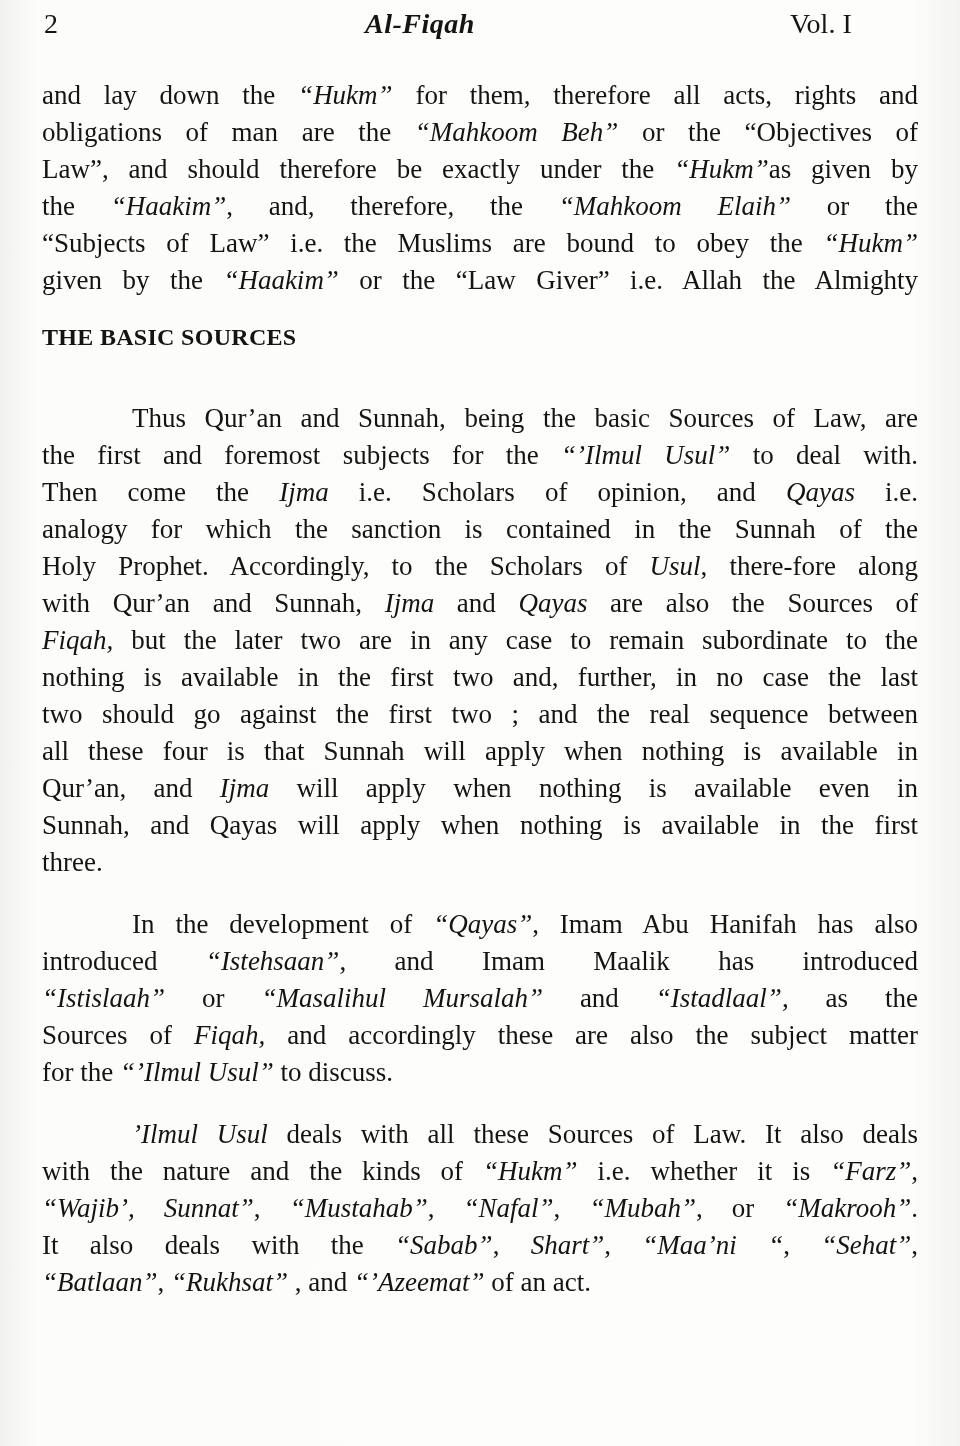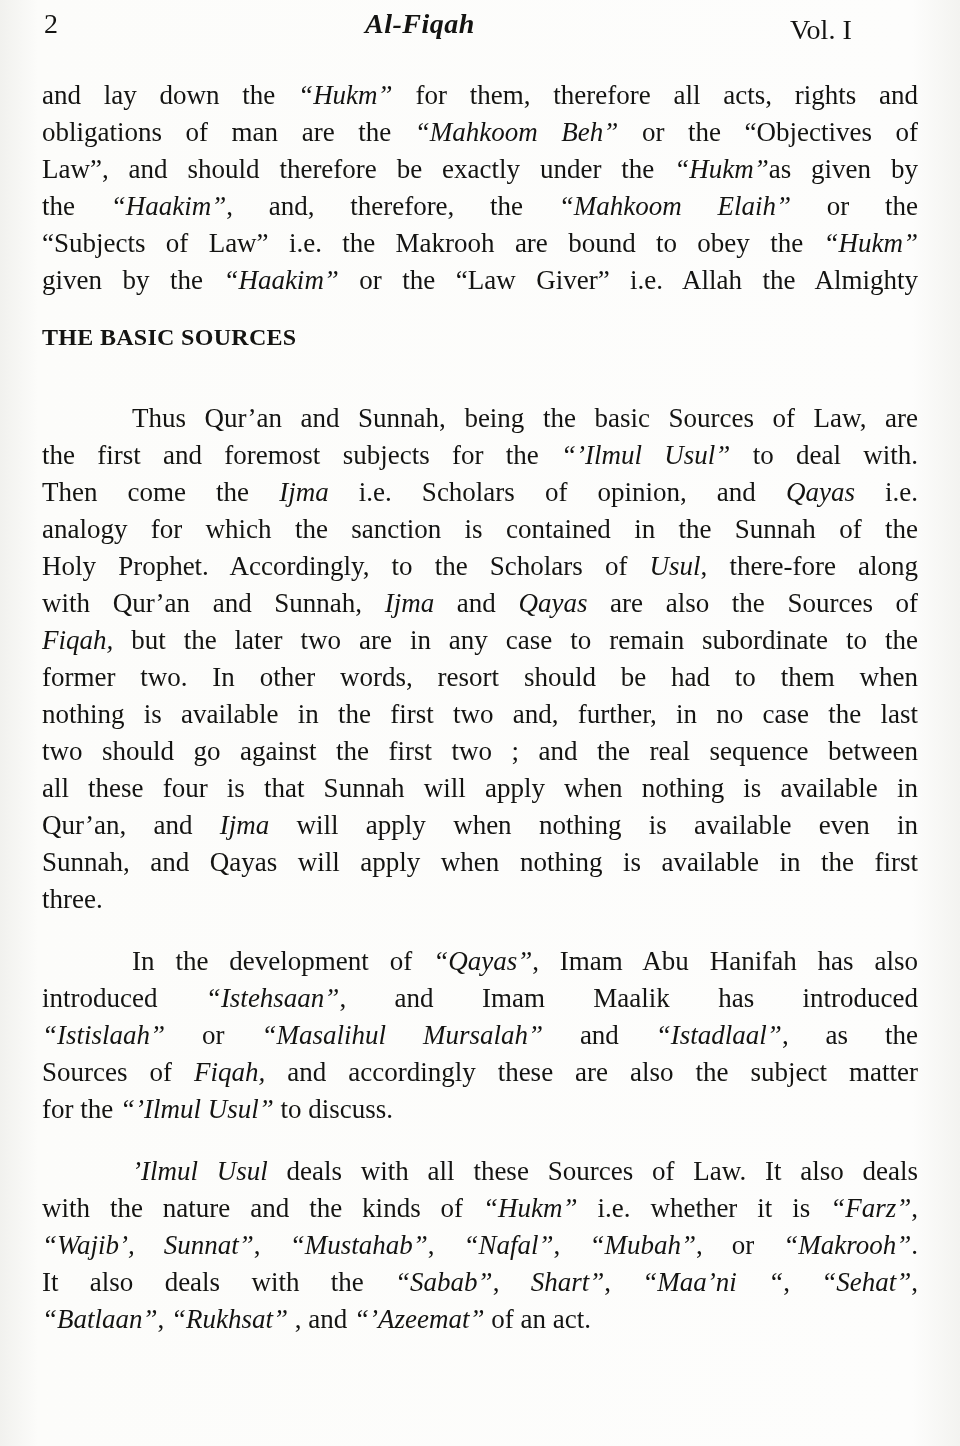--- a/index.html
+++ b/index.html
@@ -9,21 +9,21 @@
   .page {
     width: 960px; height: 1446px;
     background: linear-gradient(90deg, #f1f1ee 0%, #fcfcfa 4%, #fdfdfc 95%, #f3f3f0 100%);
     color: #141412;
     padding: 8px 42px 0 42px;
     overflow: hidden;
   }
   .header { position: relative; height: 37px; font-size: 28px; }
   .pagenum { position: absolute; left: 2px; top: 0; }
   .title { position: absolute; left: 323px; top: 0; font-style: italic; font-weight: bold; letter-spacing: 0.5px; }
-  .volume { position: absolute; left: 748px; top: 6px; }
+  .volume { position: absolute; left: 748px; top: 0; }
   .content { margin-top: 32px; font-size: 27px; }
   .line {
     height: 37px; line-height: 37px;
     text-align: justify;
     overflow: hidden;
   }
   .jl { text-align-last: justify; }
   .indent { text-indent: 90px; }
   .italic { font-style: italic; }
   .heading {
@@ -42,33 +42,32 @@
     <span class="pagenum">2</span>
     <span class="title">Al-Fiqah</span>
     <span class="volume">Vol. I</span>
   </div>
   <div class="content" id="content">
       <div class="paragraph">
         <div class="line jl"><span class="run">and lay down the </span><span class="run italic">“Hukm”</span><span class="run"> for them, therefore all acts, rights and</span></div>
         <div class="line jl"><span class="run">obligations of man are the </span><span class="run italic">“Mahkoom Beh”</span><span class="run"> or the “Objectives of</span></div>
         <div class="line jl"><span class="run">Law”, and should therefore be exactly under the </span><span class="run italic">“Hukm”</span><span class="run">as given by</span></div>
         <div class="line jl"><span class="run">the </span><span class="run italic">“Haakim”</span><span class="run">, and, therefore, the </span><span class="run italic">“Mahkoom Elaih”</span><span class="run"> or the</span></div>
-        <div class="line jl"><span class="run">“Subjects of Law” i.e. the Makrooh are bound to obey the </span><span class="run italic">“Hukm”</span></div>
+        <div class="line jl"><span class="run">“Subjects of Law” i.e. the Muslims are bound to obey the </span><span class="run italic">“Hukm”</span></div>
         <div class="line jl"><span class="run">given by the </span><span class="run italic">“Haakim”</span><span class="run"> or the “Law Giver” i.e. Allah the Almighty</span></div>
       </div>
       <div class="heading">THE BASIC SOURCES</div>
       <div class="paragraph">
         <div class="line jl indent"><span class="run">Thus Qur’an and Sunnah, being the basic Sources of Law, are</span></div>
         <div class="line jl"><span class="run">the first and foremost subjects for the </span><span class="run italic">“’Ilmul Usul”</span><span class="run"> to deal with.</span></div>
         <div class="line jl"><span class="run">Then come the </span><span class="run italic">Ijma</span><span class="run"> i.e. Scholars of opinion, and </span><span class="run italic">Qayas</span><span class="run"> i.e.</span></div>
         <div class="line jl"><span class="run">analogy for which the sanction is contained in the Sunnah of the</span></div>
         <div class="line jl"><span class="run">Holy Prophet. Accordingly, to the Scholars of </span><span class="run italic">Usul</span><span class="run">, there-fore along</span></div>
         <div class="line jl"><span class="run">with Qur’an and Sunnah, </span><span class="run italic">Ijma</span><span class="run"> and </span><span class="run italic">Qayas</span><span class="run"> are also the Sources of</span></div>
         <div class="line jl"><span class="run italic">Fiqah,</span><span class="run"> but the later two are in any case to remain subordinate to the</span></div>
-        <div class="line jl"><span class="run">former two. In other words, resort should be had to them when</span></div>
         <div class="line jl"><span class="run">nothing is available in the first two and, further, in no case the last</span></div>
         <div class="line jl"><span class="run">two should go against the first two ; and the real sequence between</span></div>
         <div class="line jl"><span class="run">all these four is that Sunnah will apply when nothing is available in</span></div>
         <div class="line jl"><span class="run">Qur’an, and </span><span class="run italic">Ijma</span><span class="run"> will apply when nothing is available even in</span></div>
         <div class="line jl"><span class="run">Sunnah, and Qayas will apply when nothing is available in the first</span></div>
         <div class="line"><span class="run">three.</span></div>
       </div>
       <div class="paragraph">
         <div class="line jl indent"><span class="run">In the development of </span><span class="run italic">“Qayas”</span><span class="run">, Imam Abu Hanifah has also</span></div>
         <div class="line jl"><span class="run">introduced </span><span class="run italic">“Istehsaan”</span><span class="run">, and Imam Maalik has introduced</span></div>

